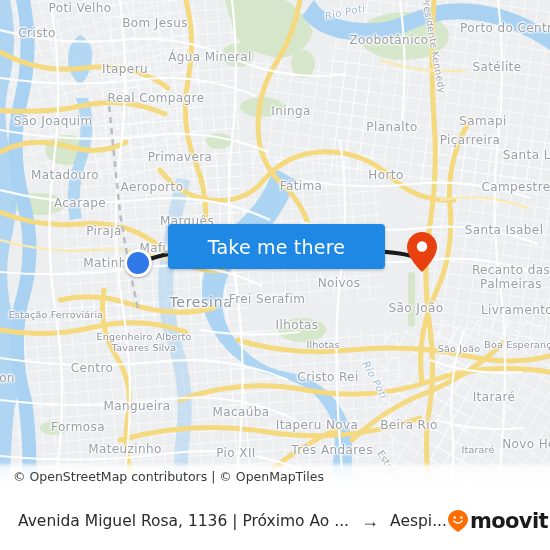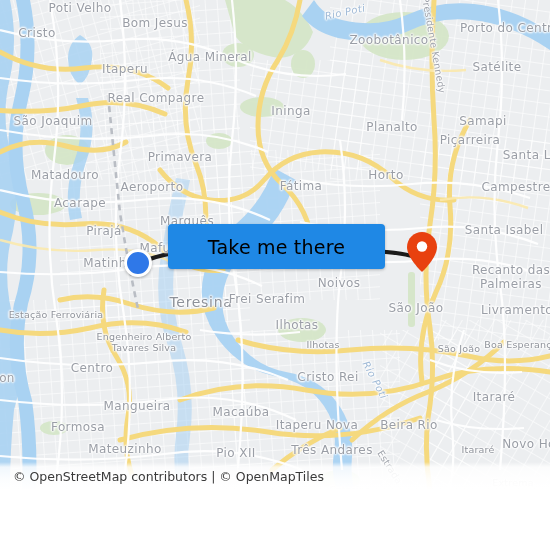--- a/index.html
+++ b/index.html
@@ -46,21 +46,21 @@
     background: linear-gradient(to bottom, rgba(255,255,255,0) 0%, rgba(255,255,255,.82) 18%, rgba(255,255,255,.95) 60%, #fff 100%);
     z-index: 40;
   }
 
   
   #take-me-there {
     position:absolute;
     left:168px; top:224px; width:217px; height:45px;
     background:#1f88e5;
     border:none; border-radius:4px;
-    color:#000000;
+    color:#ffffff;
     font-family:"DejaVu Sans", sans-serif;
     font-size:19px; letter-spacing:.2px;
     display:flex; align-items:center; justify-content:center;
     cursor:pointer;
     box-shadow: 0 1px 3px rgba(0,0,0,.25);
     z-index: 30;
     padding:0;
   }
 
   
@@ -307,14 +307,28 @@
         <path d="M16 1 C7.7 1 1 7.7 1 16 c0 11 15 25 15 25 s15 -14 15 -25 C31 7.7 24.3 1 16 1 z" fill="#e8410f"></path>
         <circle cx="16" cy="15.5" r="5.2" fill="#ffffff"></circle>
       </svg>
     </div>
 
     <button id="take-me-there">Take me there</button>
 
     <div id="attrib">© OpenStreetMap contributors | © OpenMapTiles</div>
   </div>
 
+  <div id="footer">
+    <span id="route-from">Avenida Miguel Rosa, 1136 | Próximo Ao ...</span>
+    <span id="route-arrow">→</span>
+    <span id="route-to">Aespi...</span>
+    <div id="moovit-logo">
+      <svg width="22" height="24" viewBox="0 0 22 24">
+        <path d="M11 1 C5.5 1 1 5.4 1 10.8 C1 17.2 11 23 11 23 S21 17.2 21 10.8 C21 5.4 16.5 1 11 1 z" fill="#ff6d00"></path>
+        <circle cx="7.6" cy="8.6" r="1.25" fill="#ffffff"></circle>
+        <circle cx="14.4" cy="8.6" r="1.25" fill="#ffffff"></circle>
+        <path d="M6.8 12 q4.2 4.2 8.4 0" stroke="#ffffff" stroke-width="1.5" fill="none" stroke-linecap="round"></path>
+      </svg>
+      <span id="moovit-wordmark">moovit</span>
+    </div>
+  </div>
 
 </div>
 
 </body></html>

